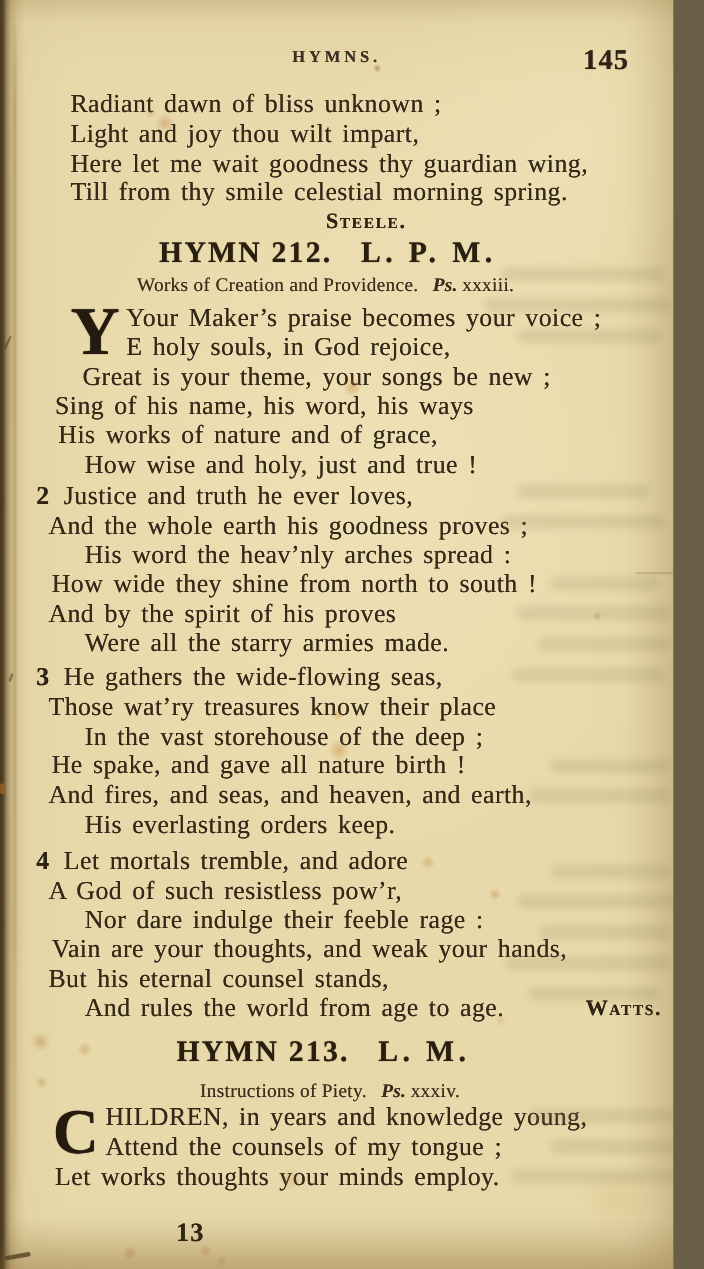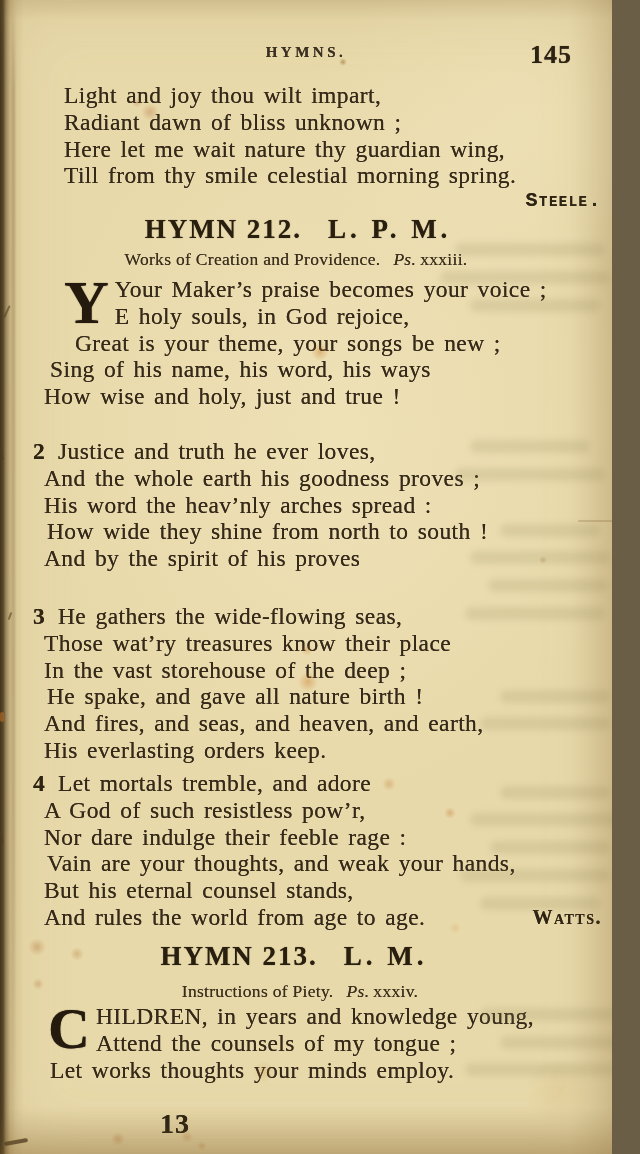--- a/index.html
+++ b/index.html
@@ -23,104 +23,106 @@
     letter-spacing:.4px;word-spacing:3px;
     text-shadow:0 0 .6px rgba(48,36,20,.85);}
   .running-head{position:absolute;top:44px;left:0;width:100%;height:30px;}
   .rh-title{position:absolute;left:306px;transform:translateX(-50%);
     font-size:15px;font-weight:bold;letter-spacing:3.5px;color:#3a3022;
     text-shadow:0 0 .5px rgba(50,38,22,.8);}
   .page-num{position:absolute;right:40px;top:-4px;font-size:26px;font-weight:bold;
     letter-spacing:1px;color:#2c2213;text-shadow:0 0 .7px rgba(40,30,16,.8);}
   .stanza,.verse{position:absolute;}
   .stanza.prev{top:82px;left:64px;width:538px;}
-  .attr-line{text-align:right;margin-top:-2px;font-family:Liberation Mono, monospace;}
+  .attr-line{text-align:center;margin-top:-2px;}
   .attribution{font-variant:small-caps;font-size:20px;font-weight:600;
     letter-spacing:1.5px;color:#2e2415;}
   .hymn-title{position:absolute;left:0;width:100%;margin:0;text-align:center;
     font-size:27px;font-weight:bold;letter-spacing:2px;color:#291f0f;
     text-shadow:0 0 .8px rgba(38,28,12,.85);}
   .t212{top:214px;transform:translateX(-8px);}
   .t213{top:941px;transform:translateX(-12px);}
   .meter{margin-left:26px;letter-spacing:4px;}
   .hymn-sub{position:absolute;left:0;width:100%;text-align:center;
     font-size:17.5px;letter-spacing:.3px;color:#392d1c;
     text-shadow:0 0 .4px rgba(50,38,22,.7);}
   .s212{top:249px;transform:translateX(-10px);}
   .s213{top:981px;transform:translateX(-6px);}
-  .ps-label{font-style:italic;font-weight:400;margin-left:13px;}
+  .ps-label{font-style:italic;font-weight:700;margin-left:13px;}
   .ps-num{margin-left:4px;}
   .verse{left:44px;width:558px;}
   .v212-1{top:276px;}
   .v212-2{top:438px;}
   .v212-3{top:603px;}
   .v212-4{top:770px;}
   .v213-1{top:1003px;}
   .ml3{margin-left:3px;} .ml6{margin-left:6px;} .ml9{margin-left:9px;}
-  .ml14{margin-left:14px;} .ml31{margin-left:31px;} .ml33{}
+  .ml14{margin-left:14px;} .ml31{margin-left:31px;} .ml33{margin-left:33px;}
   .rel{position:relative;}
   .vnum{position:absolute;left:-25px;font-weight:bold;color:#2c2213;}
   .dropcap{float:left;font-weight:bold;font-size:62px;line-height:52px;height:52px;
     margin-right:6px;color:#241b0e;text-shadow:0 0 1px rgba(36,27,14,.9);}
   .dc-y{margin-left:20px;}
   .dc-c{margin-left:4px;font-size:58px;}
   .attr-abs{position:absolute;right:0;bottom:0;}
-  .signature{position:absolute;left:160px;top:1108px;font-size:28px;font-weight:bold;
+  .signature{position:absolute;left:160px;top:1108px;font-size:24px;font-weight:bold;
     letter-spacing:1px;color:#2c2213;text-shadow:0 0 .6px rgba(40,30,16,.8);}
   .spot{position:absolute;border-radius:50%;pointer-events:none;}
   .st{position:absolute;height:13px;border-radius:7px;background:rgba(152,140,94,.20);
     filter:blur(3px);pointer-events:none;}
   .tick{position:absolute;background:rgba(70,52,28,.55);border-radius:2px;pointer-events:none;}
 </style>
 </head>
 <body>
 
 <div class="page">
 
   <div class="crease"></div>
 
   <div class="running-head">
     <span class="rh-title">HYMNS.</span>
     <span class="page-num">145</span>
   </div>
 
   <section class="stanza prev">
+    <div class="vline">Radiant dawn of bliss unknown ;</div>
     <div class="vline">Light and joy thou wilt impart,</div>
-    <div class="vline">Radiant dawn of bliss unknown ;</div>
-    <div class="vline">Here let me wait nature thy guardian wing,</div>
+    <div class="vline">Here let me wait goodness thy guardian wing,</div>
     <div class="vline">Till from thy smile celestial morning spring.</div>
     <div class="vline attr-line">
       <span class="attribution">Steele.</span>
     </div>
   </section>
 
   <h2 class="hymn-title t212">
     <span>HYMN 212.</span><span class="meter">L. P. M.</span>
   </h2>
   <div class="hymn-sub s212">
     <span>Works of Creation and Providence.</span><span class="ps-label">Ps.</span><span class="ps-num">xxxiii.</span>
   </div>
 
   <section class="verse v212-1">
     <span class="dropcap dc-y">Y</span>
     <div class="vline">Your Maker’s praise becomes your voice ;</div>
     <div class="vline">E holy souls, in God rejoice,</div>
     <div class="vline ml31">Great is your theme, your songs be new ;</div>
     <div class="vline ml6">Sing of his name, his word, his ways</div>
+    <div class="vline ml9">His works of nature and of grace,</div>
     <div class="vline ml33">How wise and holy, just and true !</div>
   </section>
 
   <section class="verse v212-2">
     <div class="vline ml14 rel">
       <span class="vnum">2</span><span>Justice and truth he ever loves,</span>
     </div>
     <div class="vline">And the whole earth his goodness proves ;</div>
     <div class="vline ml33">His word the heav’nly arches spread :</div>
     <div class="vline ml3">How wide they shine from north to south !</div>
     <div class="vline">And by the spirit of his proves</div>
+    <div class="vline ml33">Were all the starry armies made.</div>
   </section>
 
   <section class="verse v212-3">
     <div class="vline ml14 rel">
       <span class="vnum">3</span><span>He gathers the wide-flowing seas,</span>
     </div>
     <div class="vline">Those wat’ry treasures know their place</div>
     <div class="vline ml33">In the vast storehouse of the deep ;</div>
     <div class="vline ml3">He spake, and gave all nature birth !</div>
     <div class="vline">And fires, and seas, and heaven, and earth,</div>

